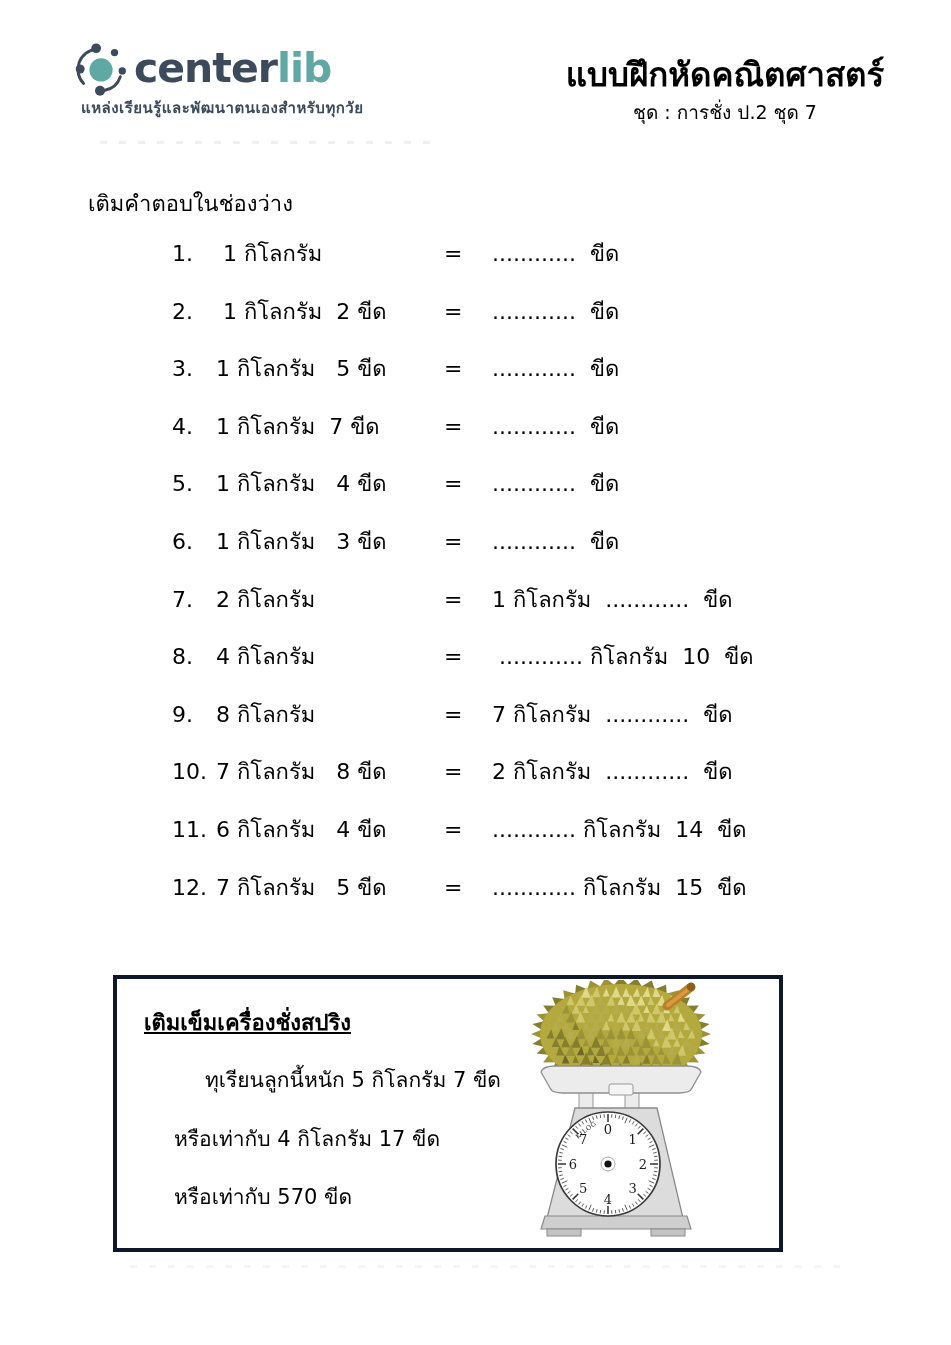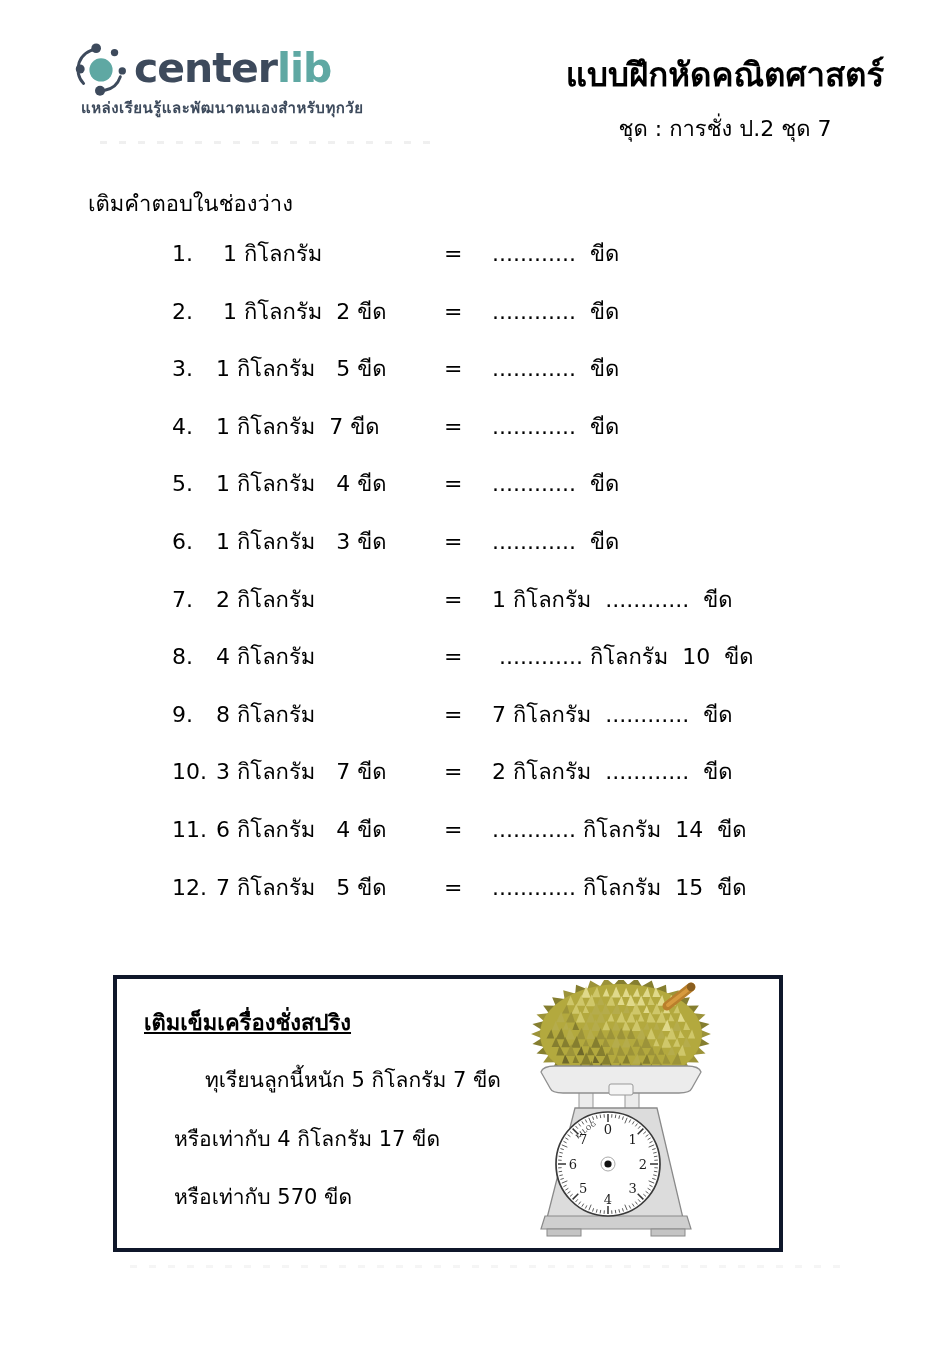--- a/index.html
+++ b/index.html
@@ -12,21 +12,21 @@
 
   
   #logo-block{left:72px;top:38px;width:380px;height:100px;}
   #logo-icon{left:0;top:2px;}
   #logo-text{left:62px;top:6px;font-size:41px;font-weight:bold;letter-spacing:-1px;}
   #logo-tagline{left:9px;top:58px;font-size:15px;letter-spacing:.5px;font-weight:bold;}
 
   
   #title-block{left:520px;top:54px;width:410px;text-align:center;}
   #doc-title{font-size:33px;font-weight:bold;line-height:1.25;}
-  #doc-subtitle{font-size:22px;margin-top:16px;}
+  #doc-subtitle{font-size:19px;margin-top:2px;}
 
   
   .artifact{height:3px;background:repeating-linear-gradient(90deg,#e3e3e3 0 7px,transparent 7px 19px);opacity:.55;}
   #artifact-top{left:100px;top:141px;width:330px;}
   #artifact-bottom{left:130px;top:1265px;width:720px;opacity:.35;}
 
   #instruction{left:88px;top:186px;font-size:22px;}
 
   
   #exercise-list{left:172px;top:241px;width:700px;}
@@ -128,21 +128,21 @@
         <span class="ex-right pre"> ............ กิโลกรัม  10  ขีด</span>
       </div>
     <div class="ex-row">
         <span class="ex-num">9.</span>
         <span class="ex-left pre">8 กิโลกรัม</span>
         <span class="ex-eq">=</span>
         <span class="ex-right pre">7 กิโลกรัม  ............  ขีด</span>
       </div>
     <div class="ex-row">
         <span class="ex-num">10.</span>
-        <span class="ex-left pre">3 กิโลกรัม   7 ขีด</span>
+        <span class="ex-left pre">7 กิโลกรัม   8 ขีด</span>
         <span class="ex-eq">=</span>
         <span class="ex-right pre">2 กิโลกรัม  ............  ขีด</span>
       </div>
     <div class="ex-row">
         <span class="ex-num">11.</span>
         <span class="ex-left pre">6 กิโลกรัม   4 ขีด</span>
         <span class="ex-eq">=</span>
         <span class="ex-right pre">............ กิโลกรัม  14  ขีด</span>
       </div>
     <div class="ex-row">

